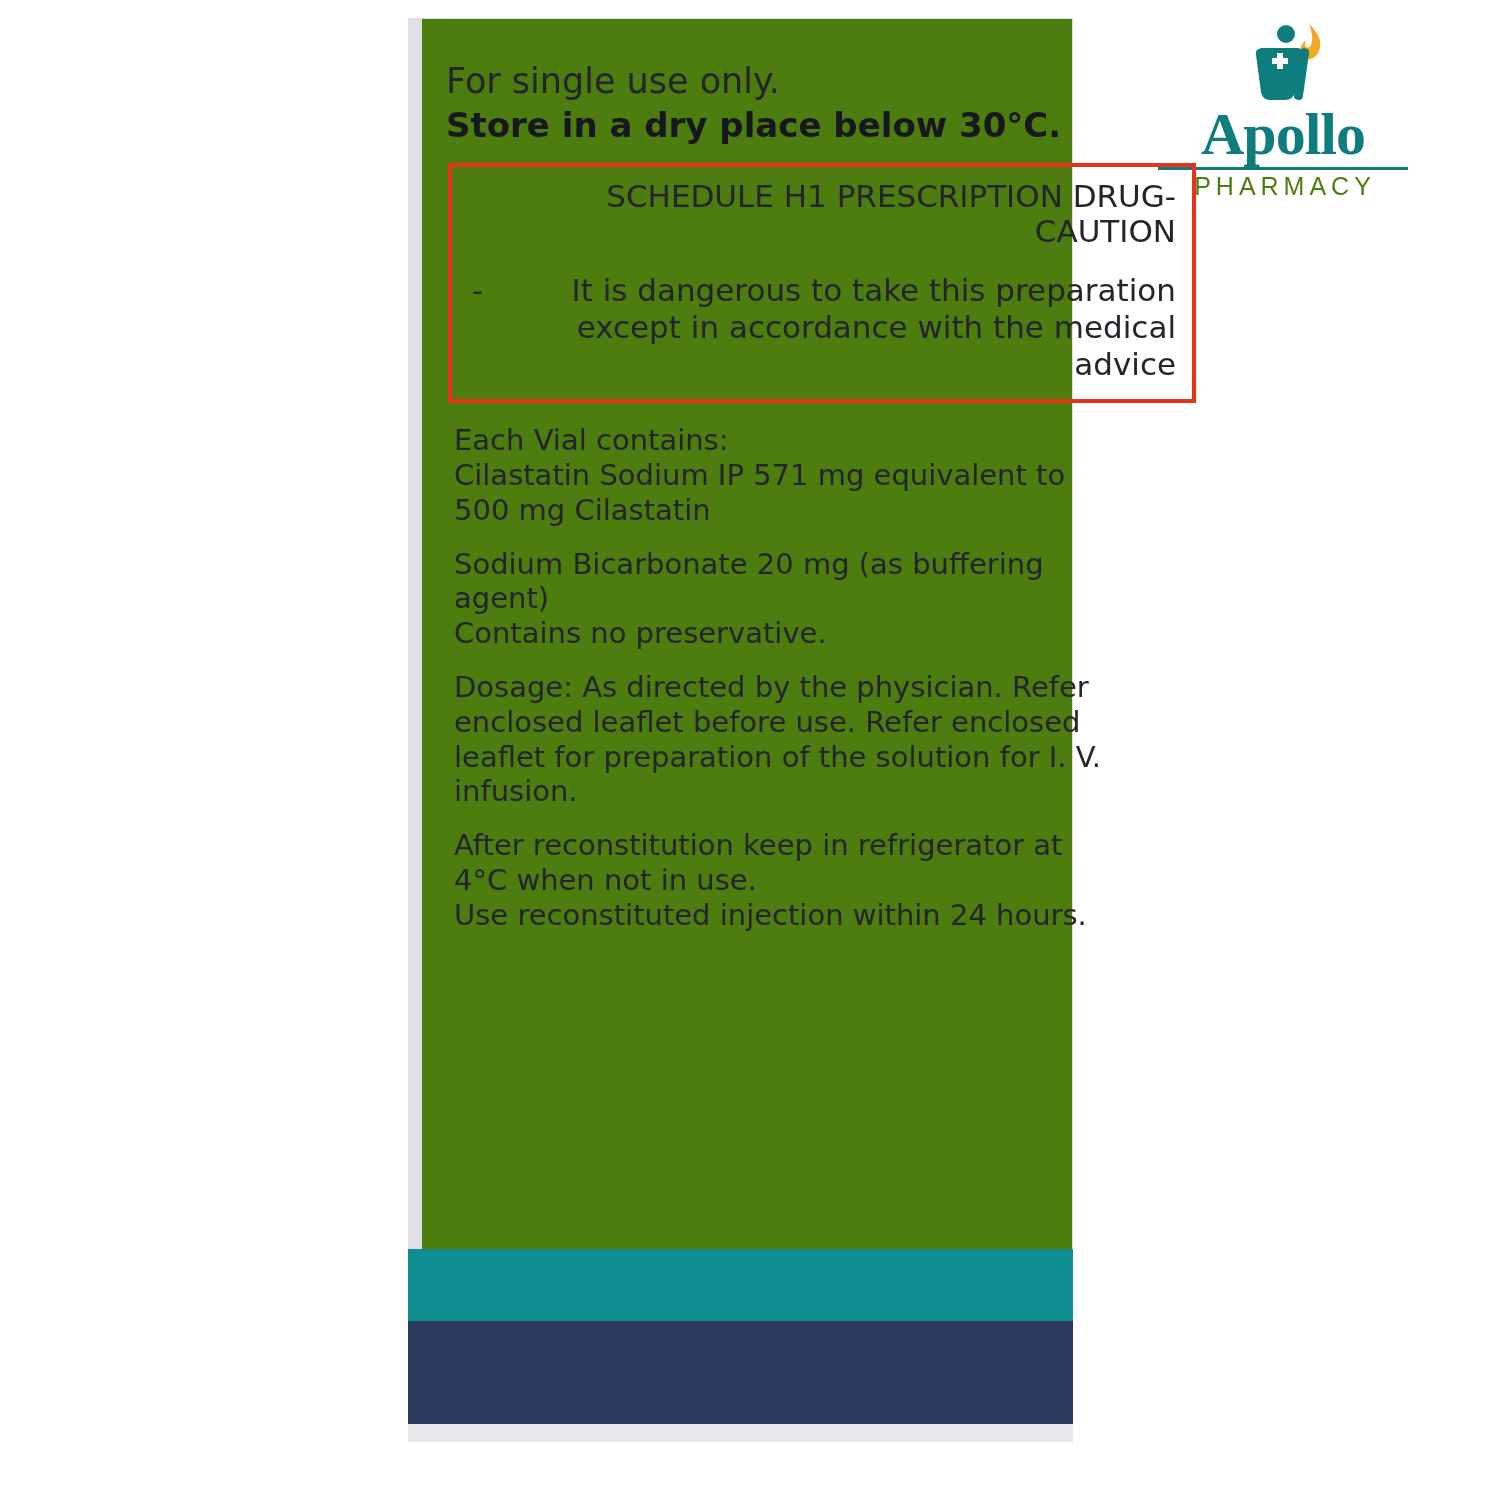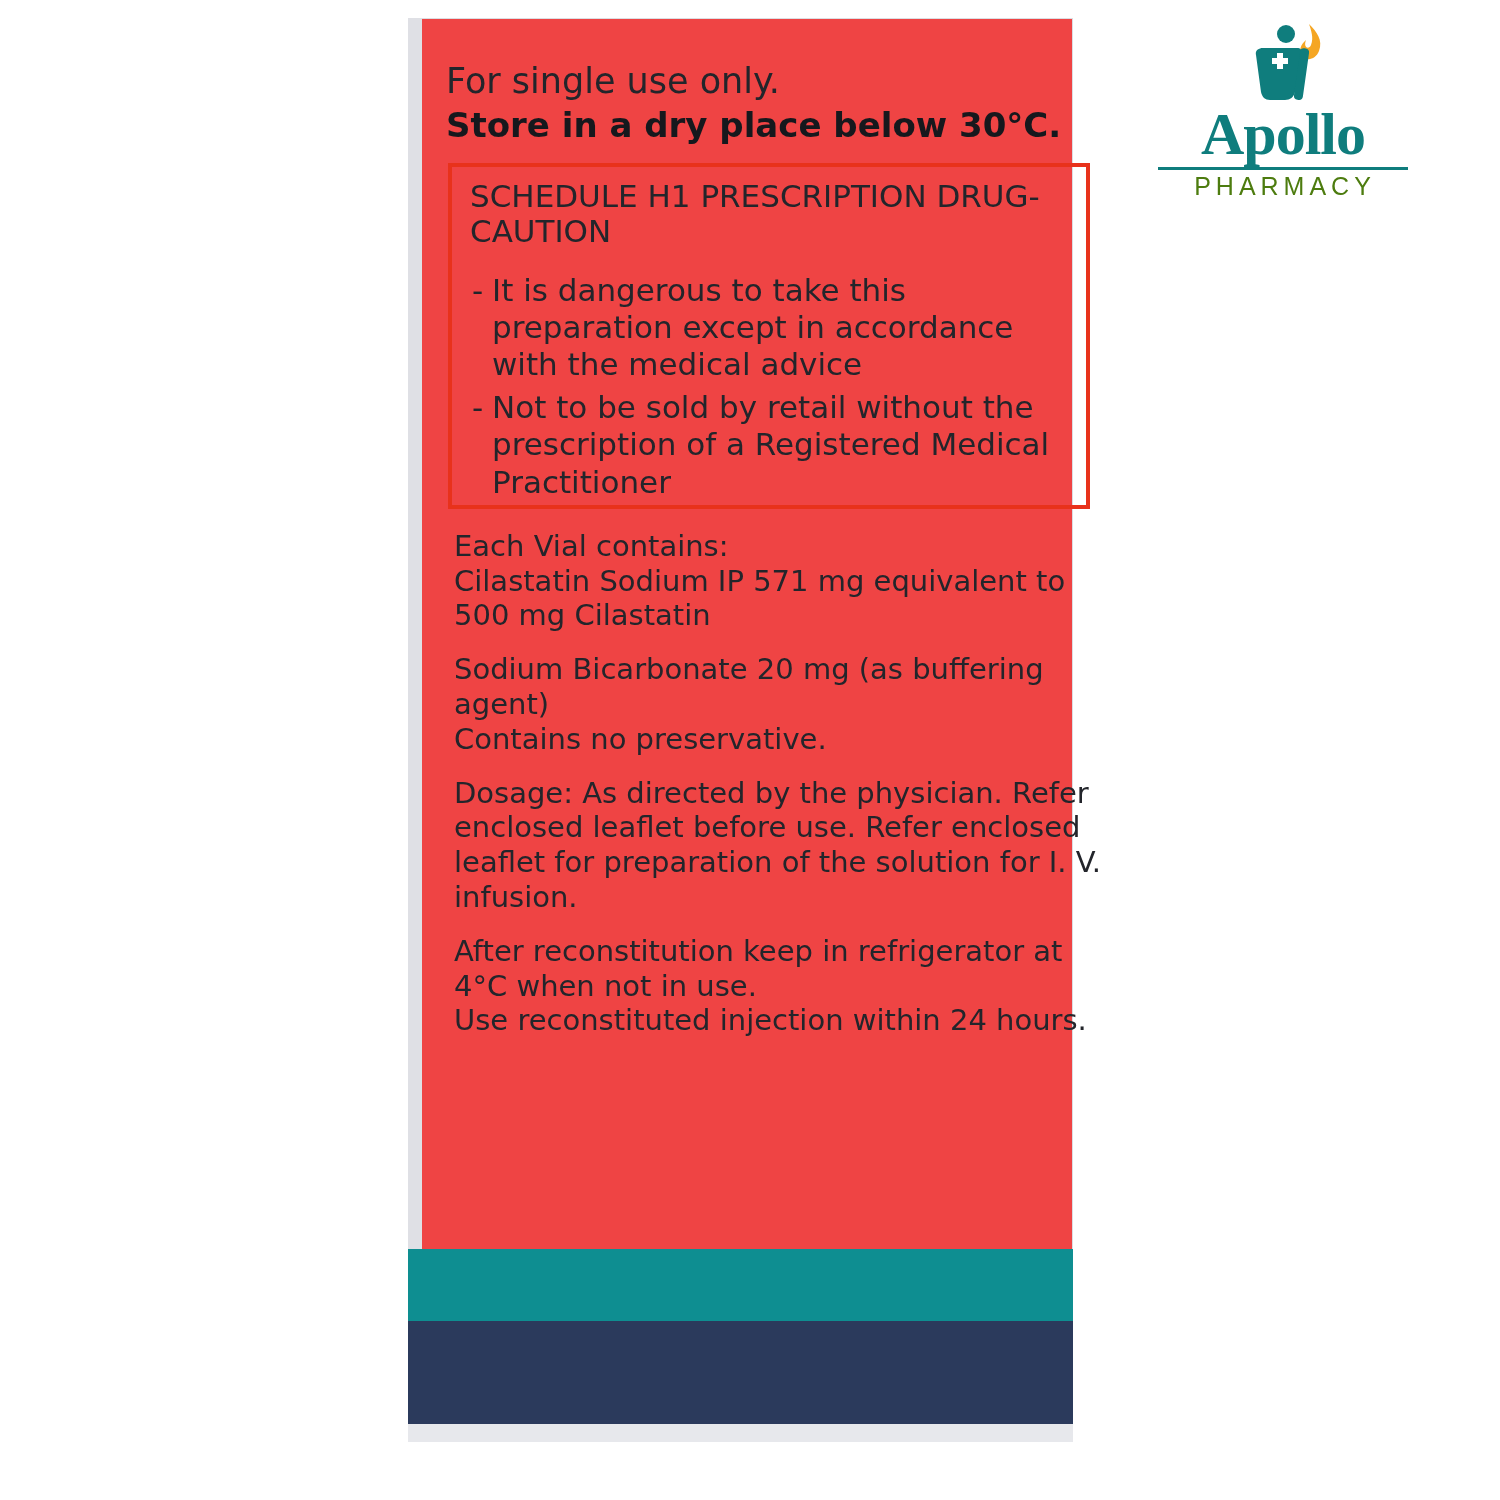--- a/index.html
+++ b/index.html
@@ -59,21 +59,21 @@
     margin: 4px auto 0;
   }
 
   
   .carton {
     position: absolute;
     left: 408px;
     top: 18px;
     width: 665px;
     height: 1424px;
-    background: #ef4444;
+    background: #4d7c0f;
     box-shadow: inset 0 0 0 1px #dcdde2;
   }
   .carton-inner {
     position: absolute;
     left: 0; top: 0; right: 0; bottom: 0;
     padding: 44px 30px 0 38px;
     box-sizing: border-box;
     color: #23252b;
   }
 
@@ -91,23 +91,24 @@
     color: #16181d;
     font-family: "DejaVu Sans", sans-serif;
     white-space: nowrap;
   }
 
   
   .sched-box {
     margin-top: 17px;
     margin-left: 2px;
     border: 4px solid #e8321b;
-    padding: 12px 16px 4px 18px;
+    padding: 12px 16px 16px 18px;
     box-sizing: border-box;
-    width: 642px;
+    width: 748px;
+    text-align: right;
   }
   .sched-title {
     font-size: 31px;
     line-height: 1.14;
     color: #23252b;
     font-family: "DejaVu Sans", sans-serif;
   }
   .sched-list {
     margin: 22px 0 0 0;
     padding: 0;
@@ -206,21 +207,20 @@
 
     <div class="carton-inner">
 
       <div class="top-line-1">For single use only.</div>
       <div class="top-line-2">Store in a dry place below 30°C.</div>
 
       <div class="sched-box">
         <div class="sched-title">SCHEDULE H1 PRESCRIPTION DRUG-CAUTION</div>
         <ul class="sched-list">
           <li>It is dangerous to take this preparation except in accordance with the medical advice</li>
-          <li>Not to be sold by retail without the prescription of a Registered Medical Practitioner</li>
         </ul>
       </div>
 
       <div class="body-block">
         <div class="para nogap">Each Vial contains:</div>
         <div class="para">Cilastatin Sodium IP 571 mg equivalent to 500 mg Cilastatin</div>
         <div class="para nogap">Sodium Bicarbonate 20 mg  (as buffering agent)</div>
         <div class="para">Contains no preservative.</div>
 
         <div class="para">Dosage: As directed by the physician. Refer enclosed leaflet before use. Refer enclosed leaflet for preparation of the solution for I. V. infusion.</div>

